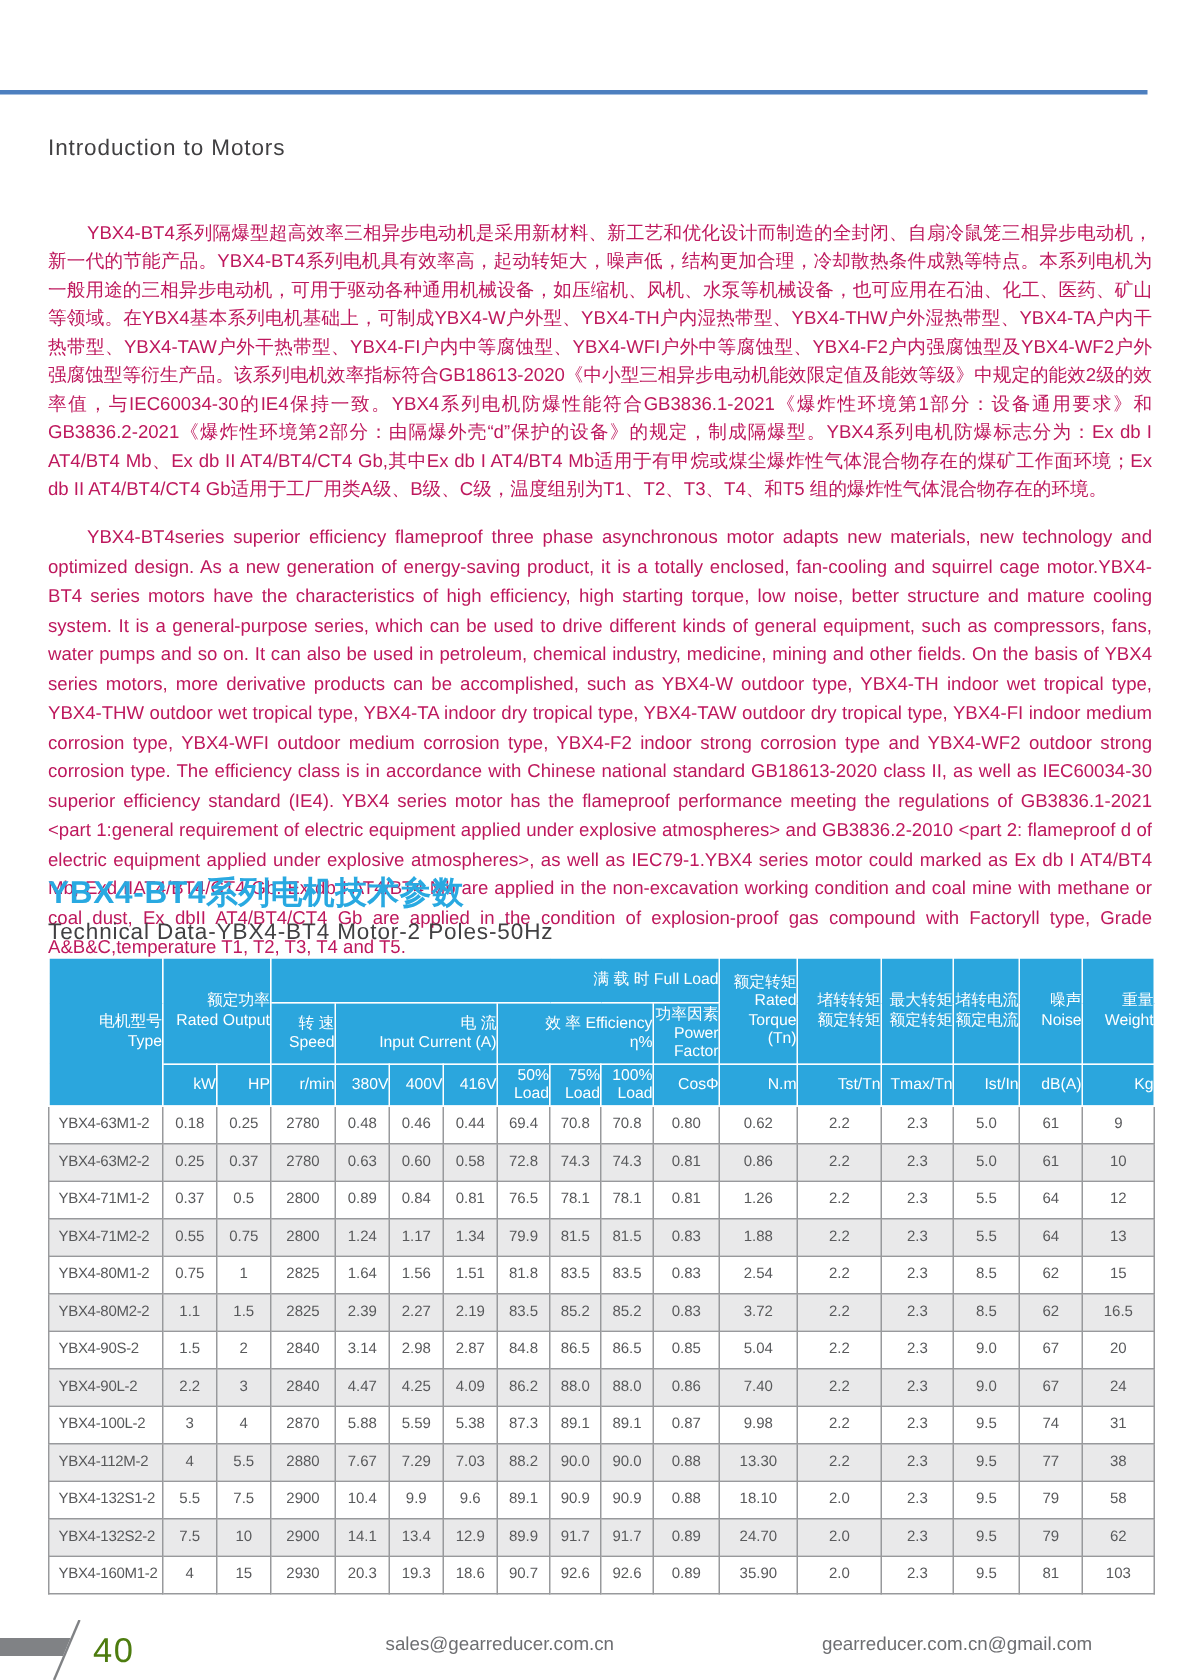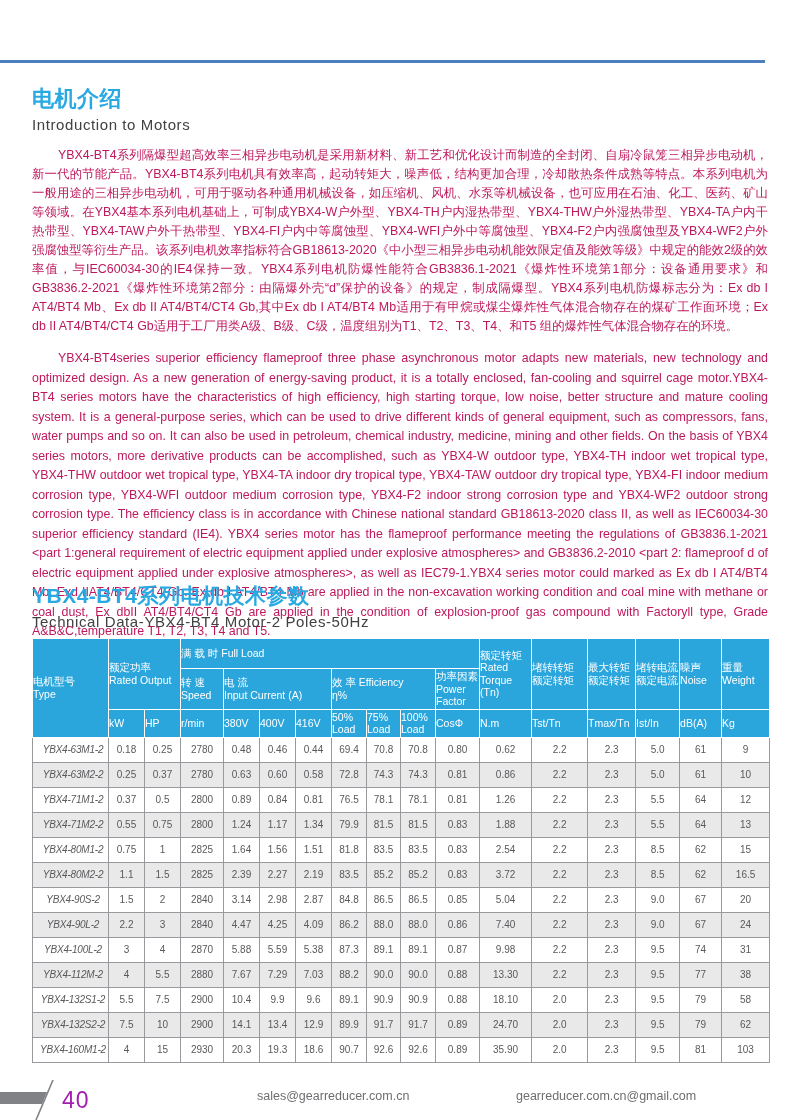--- a/index.html
+++ b/index.html
@@ -40,52 +40,51 @@
 
   table.tech-table {
     position: absolute; top: 638px; left: 32px;
     width: 736px; border-collapse: collapse; table-layout: fixed;
   }
   .tech-table th {
     background: var(--header-blue, #2ba6dd);
     color: #ffffff; font-weight: normal;
     border: 1px solid #ffffff;
     font-size: 10.5px; line-height: 12.5px;
-    white-space: pre-line; text-align: left; vertical-align: middle;
+    white-space: pre-line; text-align: right; vertical-align: middle;
     padding: 1px 0;
   }
   .tech-table thead tr.hr1 th { height: 30px; }
   .tech-table thead tr.hr2 th { height: 38px; }
   .tech-table thead tr.hr3 th { height: 28px; font-size: 10.5px; }
   .tech-table td {
     border: 1px solid #98999c;
     font-size: 10px; color: #58595b;
     text-align: center; vertical-align: middle;
     height: 25px; padding: 0 1px; white-space: nowrap;
   }
-  .tech-table td.col-type { text-align: center; padding-left: 6px; letter-spacing: -0.2px; font-style: italic; }
+  .tech-table td.col-type { text-align: left; padding-left: 6px; letter-spacing: -0.2px; }
   .tech-table tbody tr:nth-child(even) td { background: #e9e9ea; }
   .tech-table tbody tr:nth-child(odd) td { background: #ffffff; }
 
   .footer-graphic { position: absolute; left: 0; top: 1080px; width: 60px; height: 40px; }
   .page-number {
     position: absolute; left: 62px; top: 1087px;
-    font-size: 23px; color: #a21caf; letter-spacing: 1px;
+    font-size: 23px; color: #4d7c0f; letter-spacing: 1px;
   }
   .footer-email { position: absolute; top: 1089px; font-size: 12.5px; color: #6d6e71; }
   .email-sales { left: 257px; }
-  .email-gmail { left: 516px; }
+  .email-gmail { left: 548px; }
 </style>
 </head>
 <body>
 
 <div class="top-rule"></div>
 
 <div class="content sec-intro" style="position:absolute;">
-  <div class="title-zh">电机介绍</div>
   <div class="title-en">Introduction to Motors</div>
 </div>
 
 <div class="content para para-zh" style="position:absolute;">YBX4-BT4系列隔爆型超高效率三相异步电动机是采用新材料、新工艺和优化设计而制造的全封闭、自扇冷鼠笼三相异步电动机，新一代的节能产品。YBX4-BT4系列电机具有效率高，起动转矩大，噪声低，结构更加合理，冷却散热条件成熟等特点。本系列电机为一般用途的三相异步电动机，可用于驱动各种通用机械设备，如压缩机、风机、水泵等机械设备，也可应用在石油、化工、医药、矿山等领域。在YBX4基本系列电机基础上，可制成YBX4-W户外型、YBX4-TH户内湿热带型、YBX4-THW户外湿热带型、YBX4-TA户内干热带型、YBX4-TAW户外干热带型、YBX4-FI户内中等腐蚀型、YBX4-WFI户外中等腐蚀型、YBX4-F2户内强腐蚀型及YBX4-WF2户外强腐蚀型等衍生产品。该系列电机效率指标符合GB18613-2020《中小型三相异步电动机能效限定值及能效等级》中规定的能效2级的效率值，与IEC60034-30的IE4保持一致。YBX4系列电机防爆性能符合GB3836.1-2021《爆炸性环境第1部分：设备通用要求》和GB3836.2-2021《爆炸性环境第2部分：由隔爆外壳“d”保护的设备》的规定，制成隔爆型。YBX4系列电机防爆标志分为：Ex db I AT4/BT4 Mb、Ex db II AT4/BT4/CT4 Gb,其中Ex db I AT4/BT4 Mb适用于有甲烷或煤尘爆炸性气体混合物存在的煤矿工作面环境；Ex db II AT4/BT4/CT4 Gb适用于工厂用类A级、B级、C级，温度组别为T1、T2、T3、T4、和T5 组的爆炸性气体混合物存在的环境。</div>
 
 <div class="content para para-en" style="position:absolute;">YBX4-BT4series superior efficiency flameproof three phase asynchronous motor adapts new materials, new technology and optimized design. As a new generation of energy-saving product, it is a totally enclosed, fan-cooling and squirrel cage motor.YBX4-BT4 series motors have the characteristics of high efficiency, high starting torque, low noise, better structure and mature cooling  system. It is a general-purpose series, which can be used to drive different kinds of general equipment, such as compressors, fans,  water pumps and so on. It can also be used in petroleum, chemical industry, medicine, mining and other fields. On the basis of  YBX4 series motors, more derivative products can be accomplished, such as YBX4-W outdoor type, YBX4-TH indoor wet tropical  type, YBX4-THW outdoor wet tropical type, YBX4-TA indoor dry tropical type, YBX4-TAW outdoor dry tropical type, YBX4-FI indoor  medium corrosion type, YBX4-WFI outdoor medium corrosion type,  YBX4-F2 indoor strong corrosion type and YBX4-WF2 outdoor  strong corrosion type. The efficiency class is in accordance with Chinese national standard GB18613-2020 class II, as well as IEC60034-30 superior efficiency standard (IE4). YBX4 series motor has the flameproof performance meeting the regulations of  GB3836.1-2021 &lt;part 1:general requirement of electric equipment applied under explosive atmospheres&gt; and GB3836.2-2010 &lt;part 2: flameproof d of electric equipment applied under explosive atmospheres&gt;, as well as IEC79-1.YBX4 series motor could  marked as Ex db I AT4/BT4 Mb, Exd IIAT4/BT4/CT4 Gb. Ex db I AT4/BT4 Mb are applied in the non-excavation working condition  and coal mine with methane or coal dust, Ex dbII AT4/BT4/CT4 Gb are applied in the condition of explosion-proof gas compound  with Factoryll type, Grade A&amp;B&amp;C,temperature T1, T2, T3, T4 and T5.</div>
 
 <div class="content sec-tech" style="position:absolute;">
   <div class="title-zh">YBX4-BT4系列电机技术参数</div>
   <div class="title-en">Technical Data-YBX4-BT4 Motor-2 Poles-50Hz</div>

